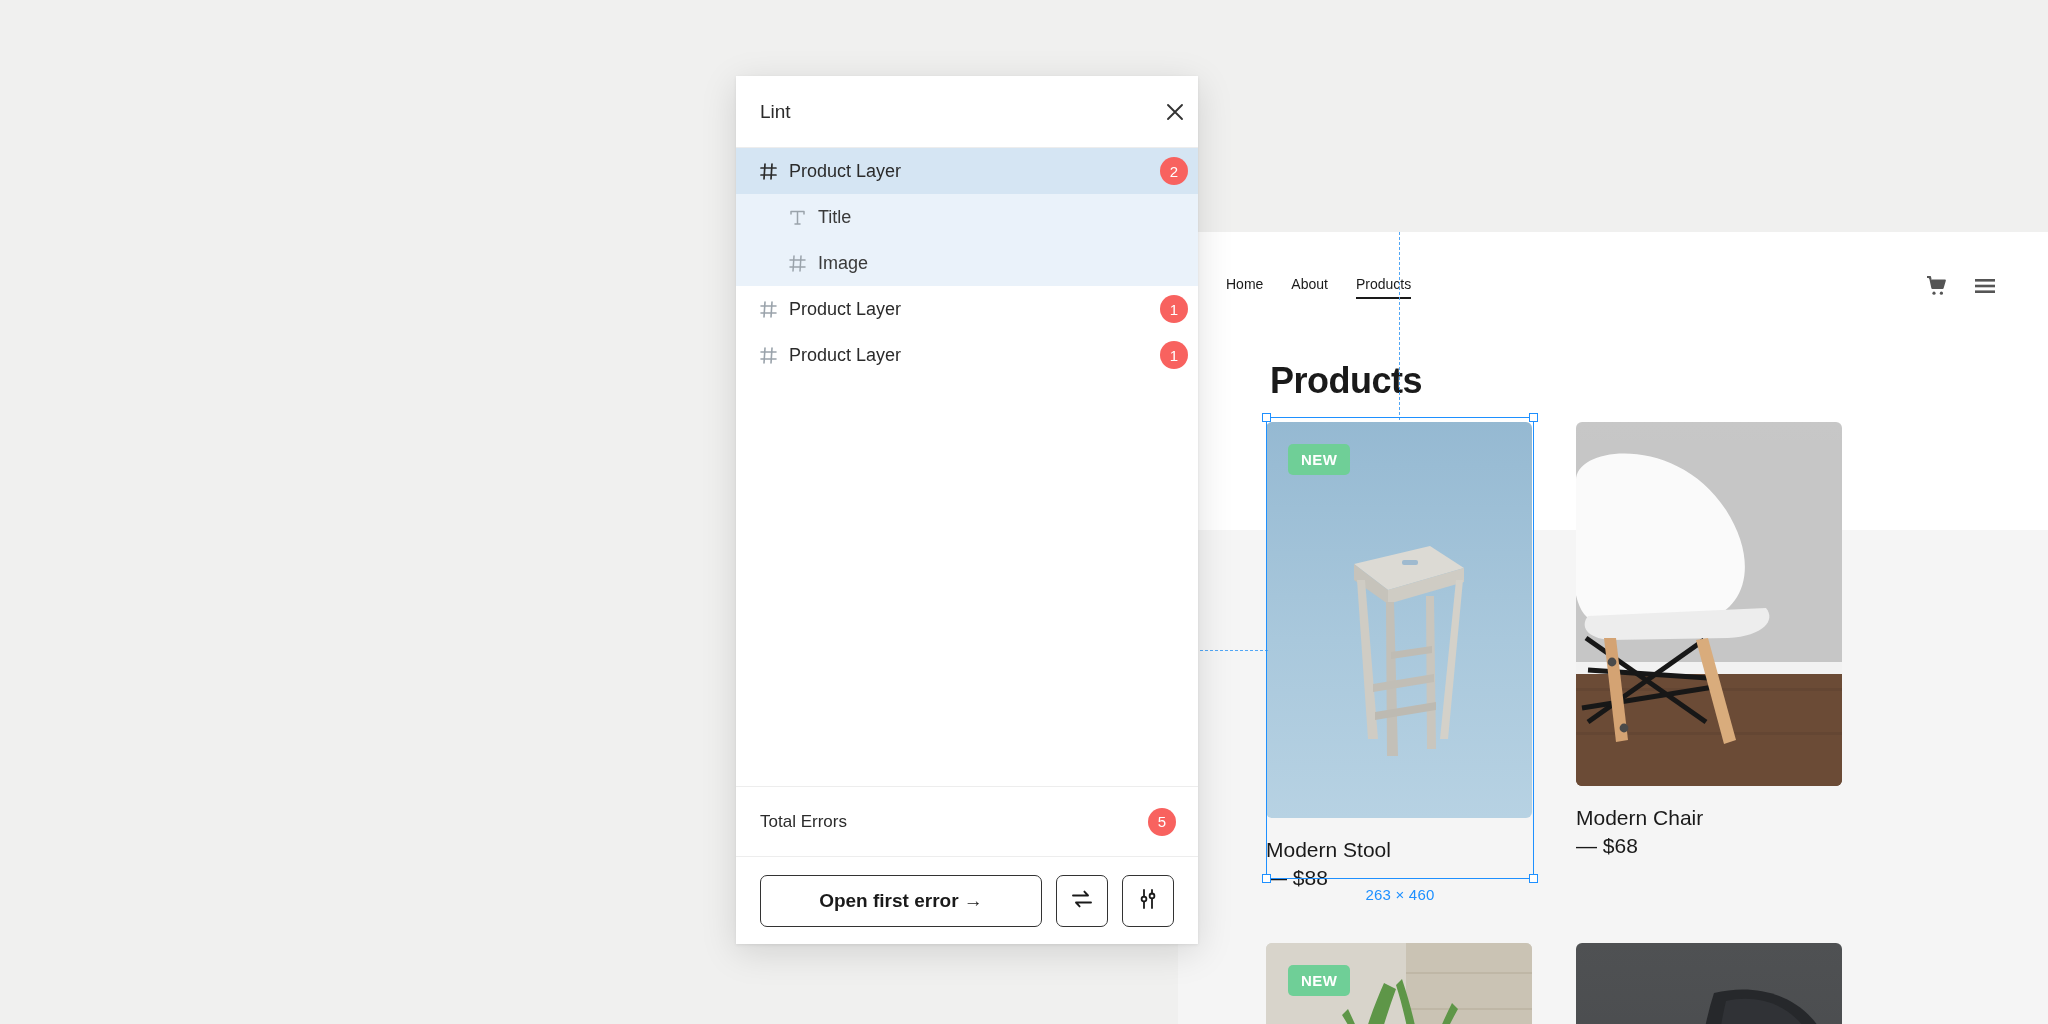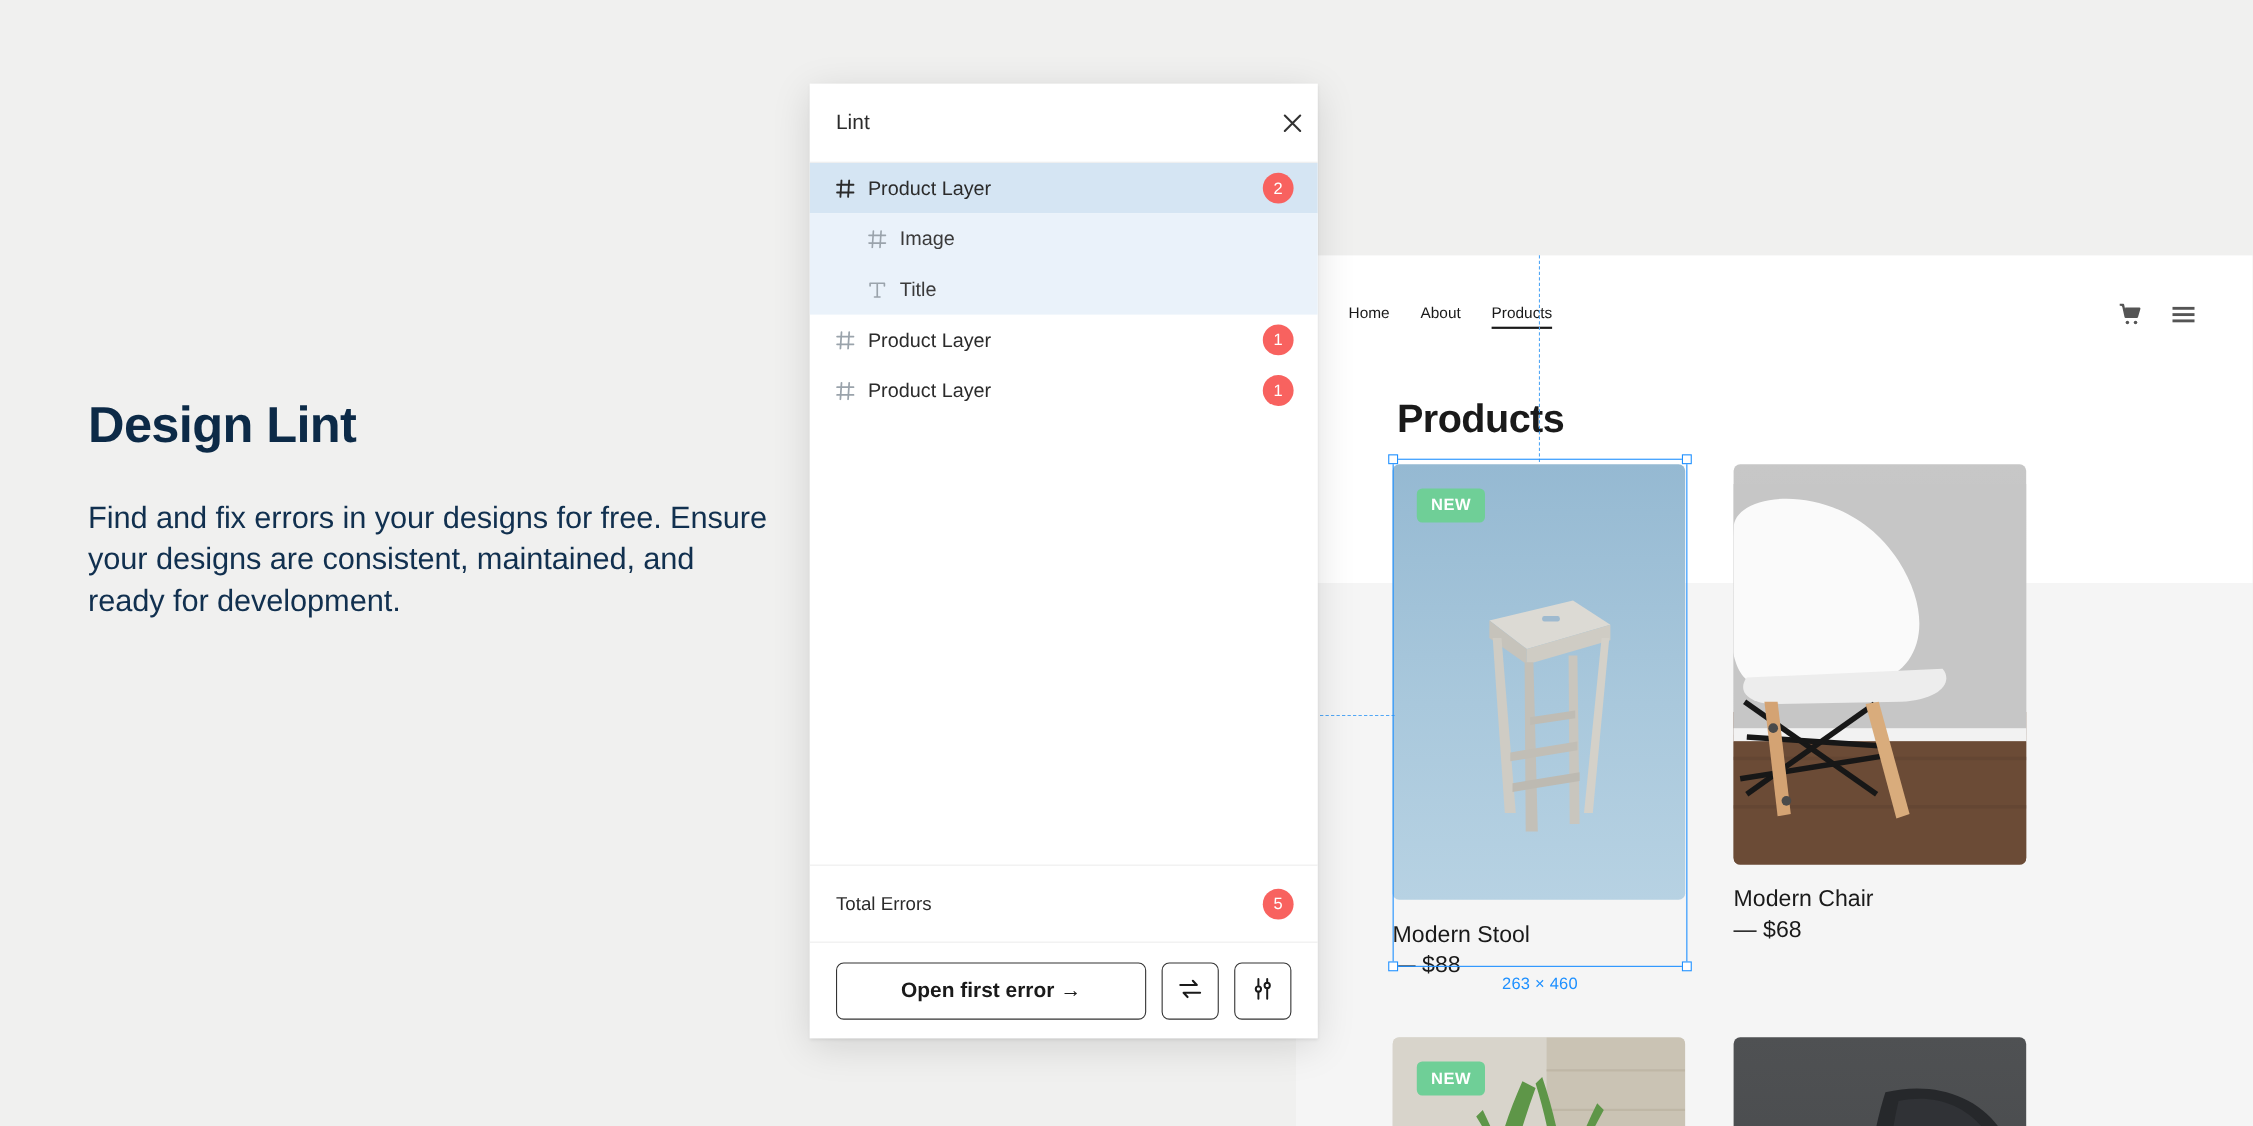--- a/index.html
+++ b/index.html
@@ -127,21 +127,21 @@
     padding: 0 7px 0 24px;
     border-bottom: 1px solid #EDEDED;
     gap: 48px;
   }
   .panel-title { font-size: 19px; color: #2B2B2B; }
   .close-x { cursor: pointer; color: #333; line-height: 0; padding: 6px; }
 
   .layer-list { flex: 1 1 auto; overflow: hidden; }
   .layer-row {
     height: 46px; display: flex; align-items: center;
-    padding: 0 22px 0 24px; cursor: pointer;
+    padding: 0 10px 0 24px; cursor: pointer;
   }
   .layer-row.selected { background: #D5E5F3; }
   .layer-row.child { background: #EAF2FA; padding-left: 53px; }
   .layer-icon { width: 22px; flex: 0 0 22px; display: flex; align-items: center; justify-content: flex-start; }
   .layer-name { font-size: 18px; color: #2B2B2B; margin-left: 7px; }
   .layer-row.child .layer-name { color: #3A3A3A; }
   .layer-badge {
     margin-left: auto;
     width: 28px; height: 28px; border-radius: 50%;
     background: #F8625F; color: #FFFFFF;
@@ -178,24 +178,20 @@
     border: 1.4px solid #333333; border-radius: 7px;
     background: #FFFFFF; cursor: pointer;
     display: flex; align-items: center; justify-content: center;
   }
 </style>
 </head>
 <body>
 
 <div id="root">
 
-  <div class="marketing">
-    <h1>Design Lint</h1>
-    <p>Find and fix errors in your designs for free. Ensure your designs are consistent, maintained, and ready for development.</p>
-  </div>
 
   <div class="site-canvas">
     <div class="site-white-band"></div>
     <div class="site-grey-band"></div>
 
     <div class="site-nav">
       <div class="nav-links">
         <span class="nav-link">Home</span>
         <span class="nav-link">About</span>
         <span class="nav-link active">Products</span>
@@ -346,33 +342,33 @@
             <path d="M5 1 L4 16 M12 1 L11 16 M1 5 L16 5 M1 12 L16 12" stroke="#2B2B2B" stroke-width="1.7" stroke-linecap="round"></path>
           </svg>
         </span>
         <span class="layer-name">Product Layer</span>
         <span class="layer-badge">2</span>
       </div>
 
       <div class="layer-row child">
         <span class="layer-icon">
           <svg width="17" height="17" viewBox="0 0 17 17">
-            <path d="M5 1 L4 16 M12 1 L11 16 M1 5 L16 5 M1 12 L16 12" stroke="#9AA3AB" stroke-width="1.5" stroke-linecap="round"></path>
-          </svg>
-        </span>
-        <span class="layer-name">Image</span>
+            <path d="M2 2.5 H15 M2 2.5 V5 M15 2.5 V5 M8.5 2.5 V15 M6 15 H11" stroke="#9AA3AB" stroke-width="1.5" stroke-linecap="round" fill="none"></path>
+          </svg>
+        </span>
+        <span class="layer-name">Title</span>
       </div>
 
       <div class="layer-row child">
         <span class="layer-icon">
           <svg width="17" height="17" viewBox="0 0 17 17">
-            <path d="M2 2.5 H15 M2 2.5 V5 M15 2.5 V5 M8.5 2.5 V15 M6 15 H11" stroke="#9AA3AB" stroke-width="1.5" stroke-linecap="round" fill="none"></path>
-          </svg>
-        </span>
-        <span class="layer-name">Title</span>
+            <path d="M5 1 L4 16 M12 1 L11 16 M1 5 L16 5 M1 12 L16 12" stroke="#9AA3AB" stroke-width="1.5" stroke-linecap="round"></path>
+          </svg>
+        </span>
+        <span class="layer-name">Image</span>
       </div>
 
       <div class="layer-row">
         <span class="layer-icon">
           <svg width="17" height="17" viewBox="0 0 17 17">
             <path d="M5 1 L4 16 M12 1 L11 16 M1 5 L16 5 M1 12 L16 12" stroke="#9AA3AB" stroke-width="1.6" stroke-linecap="round"></path>
           </svg>
         </span>
         <span class="layer-name">Product Layer</span>
         <span class="layer-badge">1</span>

